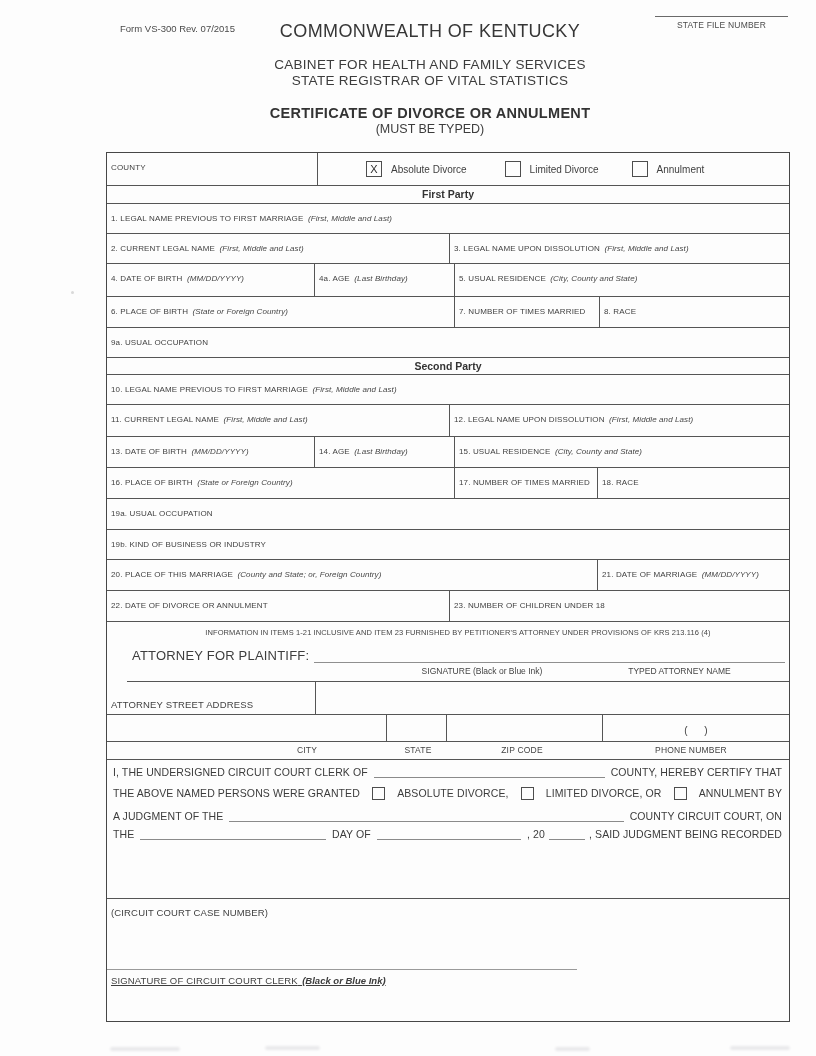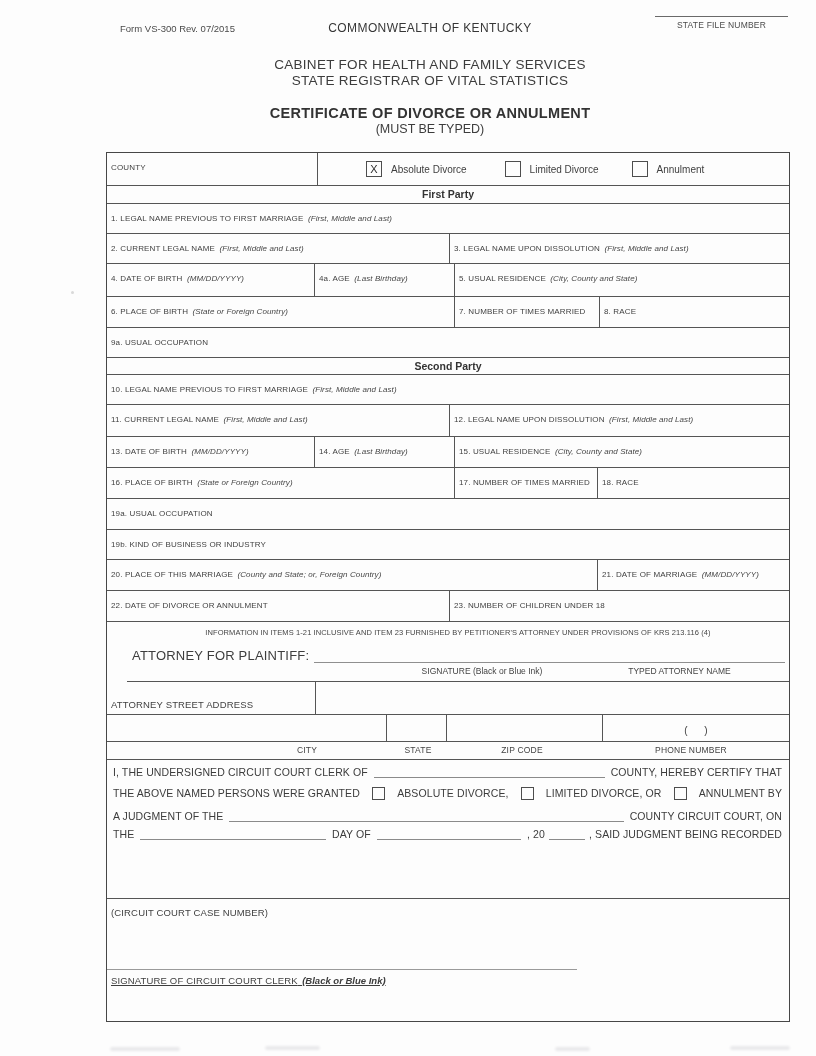--- a/index.html
+++ b/index.html
@@ -2,21 +2,21 @@
 <html><head>
 <meta charset="utf-8">
 <style>
   html,body{margin:0;padding:0;background:#ffffff;}
   .page{position:relative;width:816px;height:1056px;background:#fdfdfd;overflow:hidden;
         font-family:"Liberation Sans", sans-serif;color:#3d3d3d;}
 
   
   .hdr-center{position:absolute;left:47px;top:0;width:766px;text-align:center;}
   .form-no{position:absolute;left:120px;top:23px;font-size:9.5px;color:#4a4a4a;}
-  .main-title{position:absolute;left:0;top:21px;width:100%;font-size:12px;letter-spacing:.4px;color:#363636;}
+  .main-title{position:absolute;left:0;top:21px;width:100%;font-size:18px;letter-spacing:.4px;color:#363636;}
   .sub1{position:absolute;left:0;top:57px;width:100%;font-size:13.5px;letter-spacing:.3px;color:#3c3c3c;}
   .sub2{position:absolute;left:0;top:73px;width:100%;font-size:13.5px;letter-spacing:.3px;color:#3c3c3c;}
   .doc-title{position:absolute;left:0;top:105px;width:100%;font-size:14.5px;font-weight:bold;letter-spacing:.3px;color:#333;}
   .doc-sub{position:absolute;left:0;top:122px;width:100%;font-size:12.5px;color:#3c3c3c;}
   .sfn{position:absolute;left:655px;top:16px;width:133px;border-top:1.3px solid #6a6a6a;
        text-align:center;font-size:8.5px;color:#4a4a4a;padding-top:3px;letter-spacing:.2px;}
 
   
   .ftable{position:absolute;left:106px;top:152px;width:684px;height:870px;
           border:1.5px solid #474747;box-sizing:border-box;background:#fdfdfd;}

